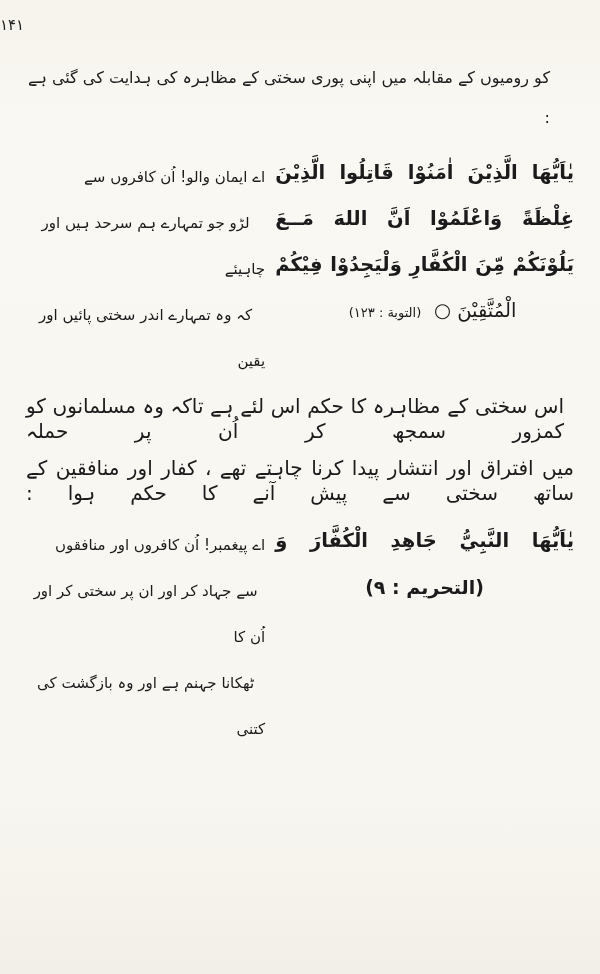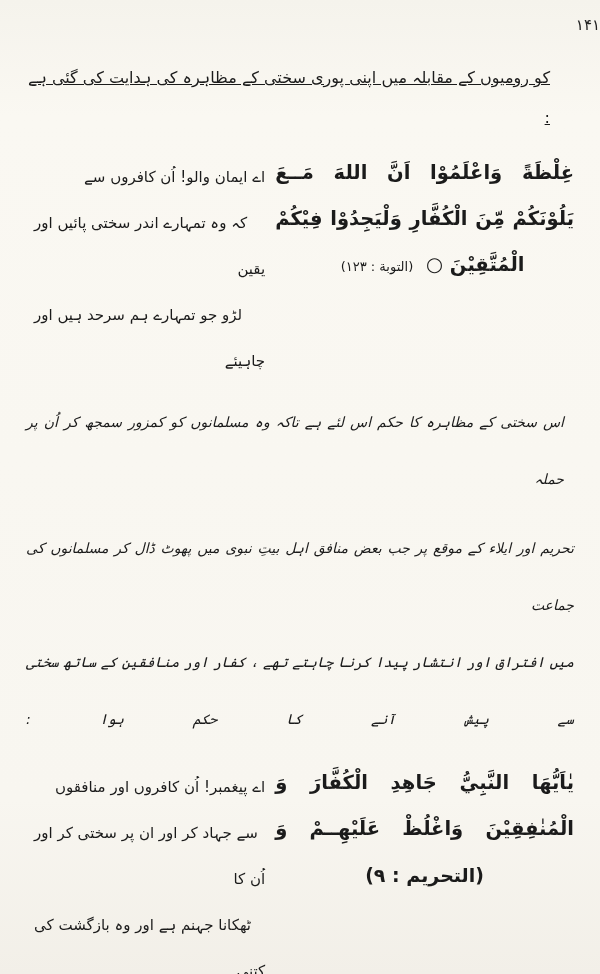--- a/index.html
+++ b/index.html
@@ -3,91 +3,88 @@
 <meta charset="utf-8">
 <style>
   html,body{margin:0;padding:0;background:#e9e7e1;}
   .page{
     width:600px;height:974px;margin:0 auto;position:relative;overflow:hidden;
     background:linear-gradient(180deg,#f5f3ec 0%,#faf8f2 12%,#f8f6f0 82%,#f2efe8 100%);
     color:#1b1b1b;direction:rtl;
     font-family:"DejaVu Sans",sans-serif;
   }
   .pageno{
-    padding-top:16px;text-align:right;font-size:15px;letter-spacing:3px;color:#222;
+    padding-top:16px;text-align:left;font-size:15px;letter-spacing:3px;color:#222;
   }
   .line{white-space:normal;}
   .j{text-align:justify;text-align-last:justify;}
   .intro{
     margin:24px 28px 0 28px;font-size:16px;line-height:40px;
     padding-right:22px;
-    text-decoration:underline;
   }
   
   .quote{display:flex;margin:12px 26px 0 26px;}
   .q-ar{width:56%;padding-left:8px;box-sizing:border-box;}
   .q-ur{width:44%;padding-top:4px;box-sizing:border-box;}
   .ar-line{
     font-size:19.5px;font-weight:700;line-height:46px;
     text-align:justify;text-align-last:justify;
   }
   .ar-last{text-align:center;text-align-last:center;}
-  .ar-word{font-size:19.5px;font-weight:700;}
+  .ar-word{font-size:19.5px;font-weight:400;}
   .ref{font-size:13px;font-weight:400;margin-right:6px;margin-left:16px;}
   .ref-line{text-align:center;text-align-last:center;font-size:19px;font-weight:700;line-height:46px;}
   .ur-line{
-    font-size:15px;line-height:46px;text-align:left;text-align-last:right;
+    font-size:15px;line-height:46px;text-align:center;text-align-last:right;
     padding-right:2px;
-    margin-left:8px;
   }
   
-  .para{margin:8px 26px 0 26px;font-size:14px;line-height:57px;font-style:italic;}
+  .para{margin:8px 26px 0 26px;font-size:20px;line-height:25px;}
   .p-indent-sm{padding-right:10px;}
   .end-left{text-align:left;text-align-last:left;padding-left:88px;}
   .mt10{margin-top:10px;}
   .mt12{margin-top:12px;}
 </style>
 </head>
 <body>
 
 <div class="page">
 
   <div class="pageno">۱۴۱</div>
 
   <div class="intro line j">کو رومیوں کے مقابلہ میں اپنی پوری سختی کے مظاہرہ کی ہدایت کی گئی ہے :</div>
 
   <div class="quote">
     <div class="q-ar">
+      <div class="ar-line">يٰاَيُّهَا الَّذِيْنَ اٰمَنُوْا قَاتِلُوا الَّذِيْنَ</div>
       <div class="ar-line">غِلْظَةً وَاعْلَمُوْا اَنَّ اللهَ مَــعَ</div>
       <div class="ar-line">يَلُوْنَكُمْ مِّنَ الْكُفَّارِ وَلْيَجِدُوْا فِيْكُمْ</div>
       <div class="ar-line ar-last">
         <span class="ar-word">الْمُتَّقِيْنَ ○</span>
         <span class="ref">(التوبة : ۱۲۳)</span>
       </div>
     </div>
     <div class="q-ur">
       <div class="ur-line">اے ایمان والو! اُن کافروں سے</div>
+      <div class="ur-line">لڑو جو تمہارے ہم سرحد ہیں اور چاہیئے</div>
       <div class="ur-line">کہ وہ تمہارے اندر سختی پائیں اور یقین</div>
-      <div class="ur-line">لڑو جو تمہارے ہم سرحد ہیں اور چاہیئے</div>
     </div>
   </div>
 
   <div class="para mt10">
     <div class="line j p-indent-sm">اس سختی کے مظاہرہ کا حکم اس لئے ہے تاکہ وہ مسلمانوں کو کمزور سمجھ کر اُن پر حملہ</div>
   </div>
 
   <div class="para mt12">
-    <div class="line j">تحریم اور ایلاء کے موقع پر جب بعض منافق اہل بیتِ نبوی میں پھوٹ ڈال کر مسلمانوں کی جماعت</div>
     <div class="line j">میں افتراق اور انتشار پیدا کرنا چاہتے تھے ، کفار اور منافقین کے ساتھ سختی سے پیش آنے کا حکم ہوا :</div>
   </div>
 
   <div class="quote">
     <div class="q-ar">
       <div class="ar-line">يٰاَيُّهَا النَّبِيُّ جَاهِدِ الْكُفَّارَ وَ</div>
-      <div class="ar-line">الْمُنٰفِقِيْنَ وَاغْلُظْ عَلَيْهِــمْ وَ</div>
       <div class="ref-line">(التحريم : ۹)</div>
     </div>
     <div class="q-ur">
       <div class="ur-line">اے پیغمبر! اُن کافروں اور منافقوں</div>
       <div class="ur-line">سے جہاد کر اور ان پر سختی کر اور اُن کا</div>
       <div class="ur-line">ٹھکانا جہنم ہے اور وہ بازگشت کی کتنی</div>
 
     </div>
   </div>
 

